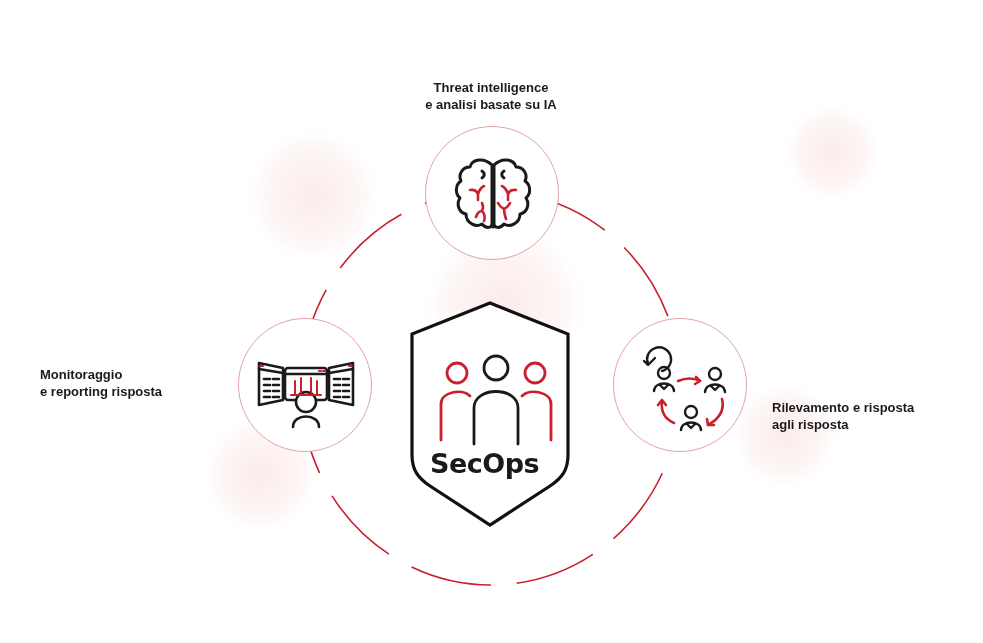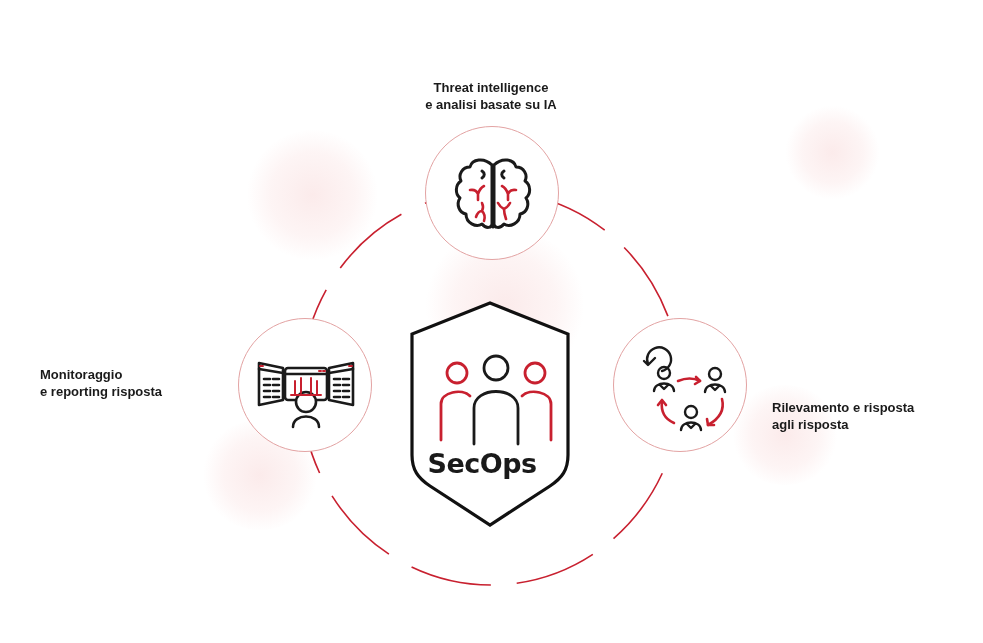--- a/index.html
+++ b/index.html
@@ -103,13 +103,13 @@
   <path d="M490 303 L412 334 L412 455 C412 470 418 478 430 486 L490 525 L550 486 C562 478 568 470 568 455 L568 334 Z" fill="#ffffff" stroke="#111" stroke-width="3.2" stroke-linejoin="miter"></path>
   <g fill="none" stroke-width="2.8" stroke-linecap="round">
     <circle cx="457" cy="373" r="10" stroke="#c8202f"></circle>
     <path d="M441 440 V404 C441 392 462 388 470 396" stroke="#c8202f"></path>
     <circle cx="535" cy="373" r="10" stroke="#c8202f"></circle>
     <path d="M551 440 V404 C551 392 530 388 522 396" stroke="#c8202f"></path>
     <circle cx="496" cy="368" r="12" stroke="#1a1a1a"></circle>
     <path d="M474 444 V408 C474 386 518 386 518 408 V444" stroke="#1a1a1a"></path>
   </g>
 </svg>
-<div class="shield-text" style="position:absolute;left:420px;top:448px;width:124px;text-align:center;font-size:27px;color:#1a1a1a;letter-spacing:-0.5px;">SecOps</div>
+<div class="shield-text" style="position:absolute;left:430px;top:448px;width:124px;font-size:27px;color:#1a1a1a;letter-spacing:-0.5px;">SecOps</div>
 
 </body></html>

